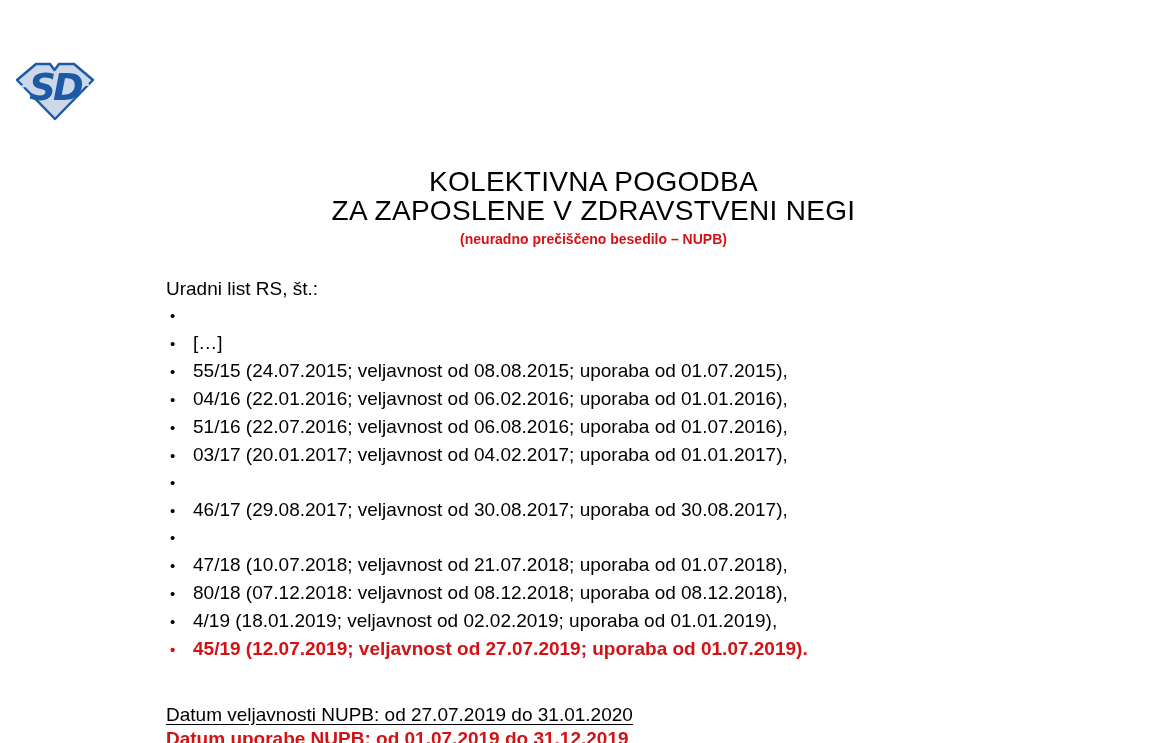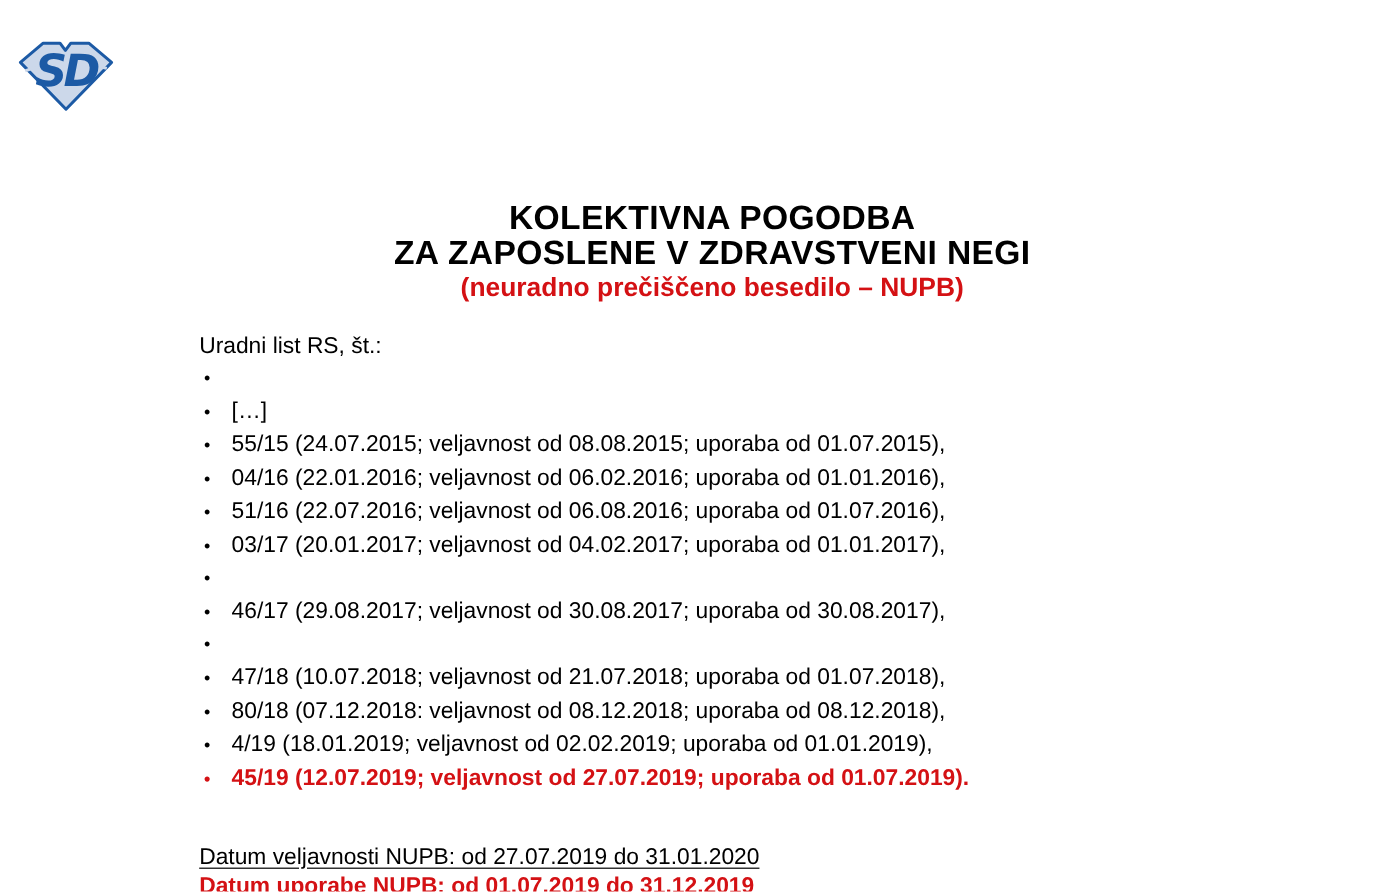--- a/index.html
+++ b/index.html
@@ -13,21 +13,21 @@
   body{
     background:var(--page-bg);
     font-family:"Liberation Sans","DejaVu Sans",sans-serif;
     color:#000;
     position:relative;
     overflow:hidden;
   }
   .logo{
     position:absolute;
     left:14px;
-    top:32px;
+    top:60px;
     width:82px;
     height:62px;
   }
   .logo svg{width:100%;height:100%;}
   .logo-shield{
     fill:var(--logo-fill);
     stroke:var(--logo-border);
     stroke-width:2.5;
     stroke-linejoin:round;
   }
@@ -46,26 +46,26 @@
   }
   .title-block{
     position:absolute;
     left:30px;
     right:0;
     top:167px;
     text-align:center;
   }
   .title-line{
     font-size:28px;
-    font-weight:bold;
+    font-weight:normal;
     line-height:29px;
     letter-spacing:0.3px;
   }
   .subtitle{
-    font-size:22px;
+    font-size:14px;
     font-weight:bold;
     line-height:29px;
     color:var(--accent-red);
   }
   .body-block{
     position:absolute;
     left:166px;
     top:275px;
     font-size:19px;
     line-height:27px;

